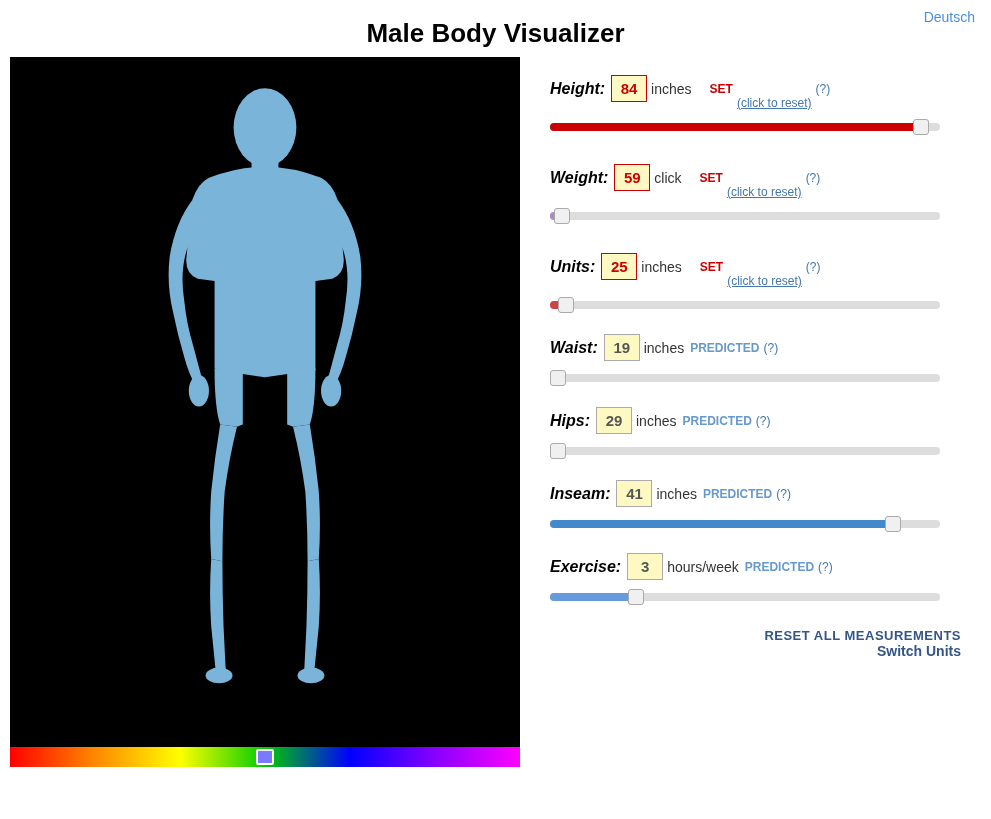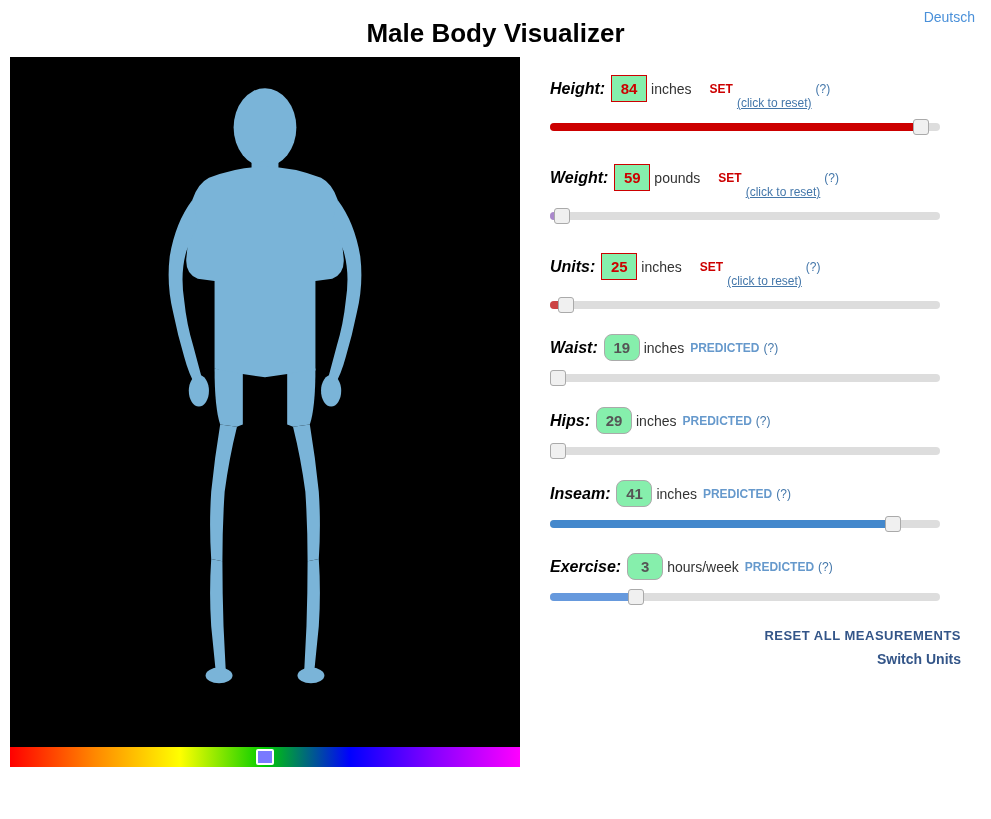--- a/index.html
+++ b/index.html
@@ -117,27 +117,26 @@
     }
 
     .measurement-value-box {
       border: 1px solid #c00;
       color: #c00;
       font-size: 15px;
       font-weight: bold;
       padding: 4px 6px;
       min-width: 36px;
       text-align: center;
-      background: #86efac;
+      background: #fef9c3;
     }
 
     .measurement-value-box.predicted {
       border-color: #aaa;
       color: #555;
-      border-radius: 8px;
     }
 
     .measurement-unit {
       font-size: 14px;
       color: #333;
     }
 
     .status-set {
       font-size: 12px;
       font-weight: bold;
@@ -234,21 +233,20 @@
 
     
     .exercise-fill { background: #6699dd; width: 22%; }
     .exercise-thumb { left: calc(22% - 8px); }
 
     .bottom-actions {
       display: flex;
       flex-direction: column;
       align-items: flex-end;
       margin-top: 20px;
-      gap: 8px;
     }
 
     .reset-all-btn {
       background: none;
       border: none;
       color: #335588;
       font-size: 13px;
       font-weight: bold;
       letter-spacing: 0.5px;
       cursor: pointer;
@@ -334,21 +332,21 @@
           <div class="slider-fill height-fill"></div>
           <div class="slider-thumb height-thumb"></div>
         </div>
       </div>
     </div>
 
     <div class="measurement-row">
       <div class="measurement-label-row">
         <span class="measurement-name">Weight:</span>
         <span class="measurement-value-box">59</span>
-        <span class="measurement-unit">pounds</span>
+        <span class="measurement-unit">click</span>
         <span class="status-set">SET</span>
         <a class="reset-link">(click to reset)</a>
         <a class="help-link">(?)</a>
       </div>
       <div class="slider-container">
         <div class="slider-track">
           <div class="slider-fill weight-fill"></div>
           <div class="slider-thumb weight-thumb"></div>
         </div>
       </div>

